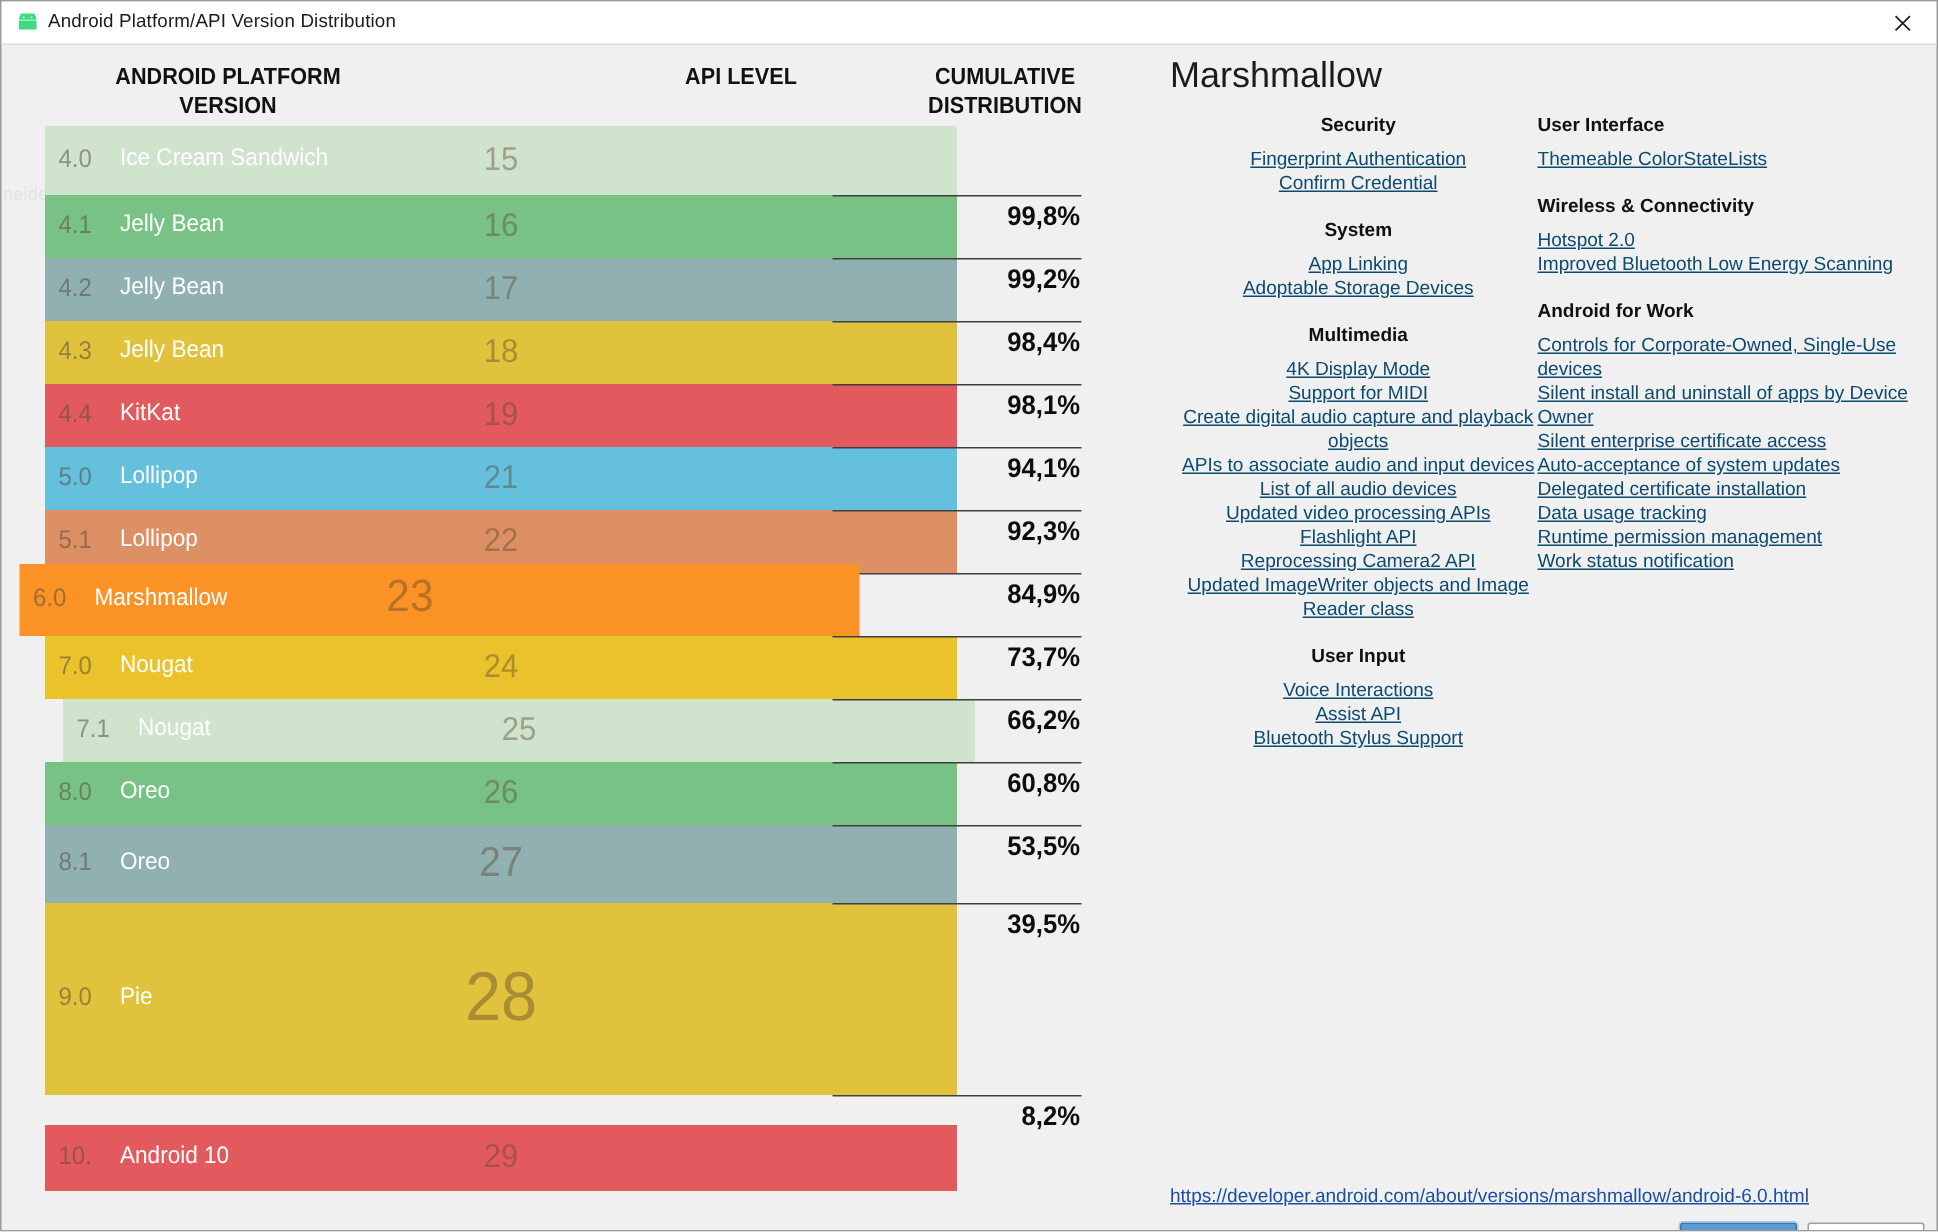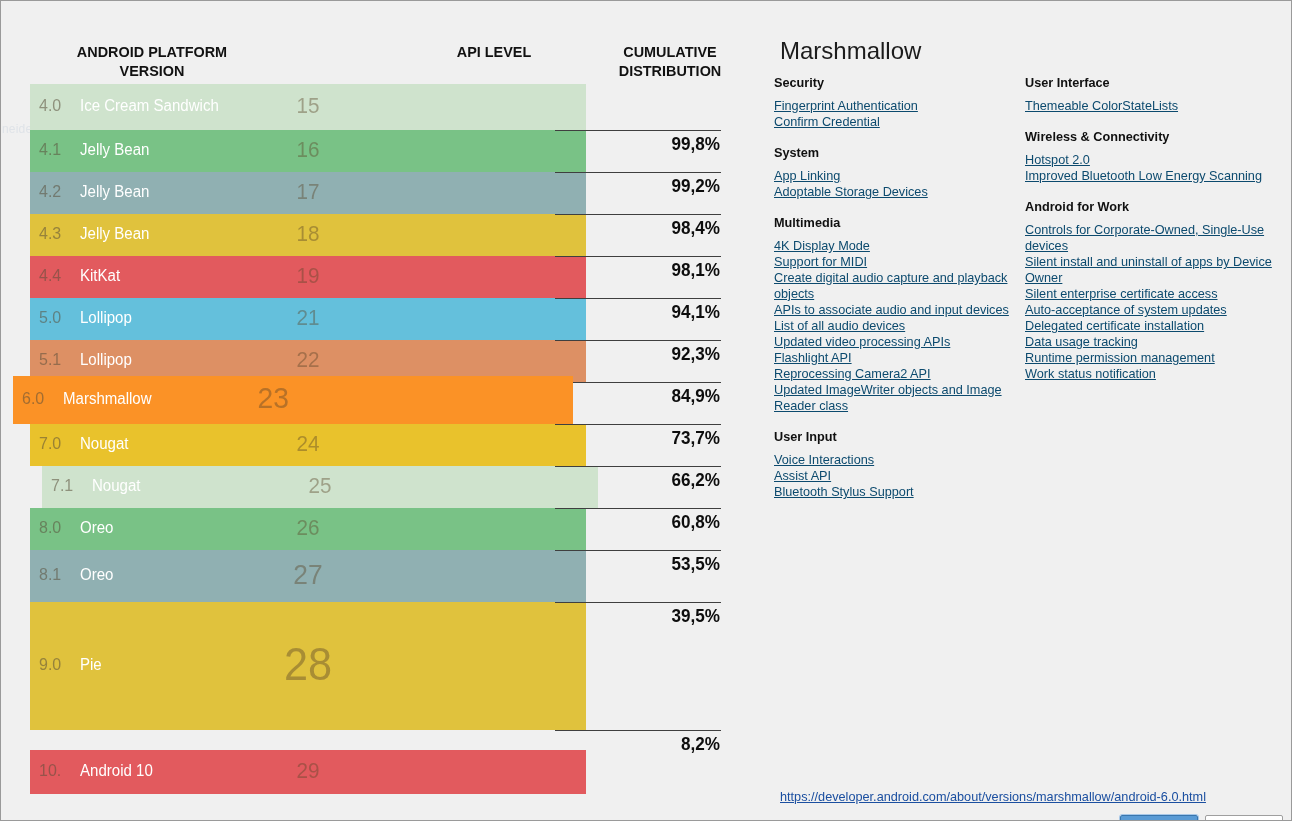--- a/index.html
+++ b/index.html
@@ -73,21 +73,21 @@
 
   
   #table {
     position: absolute;
     left: 0; top: 0;
     width: 730px; height: 790px;
   }
   .row {
     position: absolute;
     left: 28px;
-    width: 556px;
+    width: 608px;
     overflow: hidden;
   }
   .row.selected {
     left: 11px;
     width: 560px;
     z-index: 5;
   }
   .row-inner {
     position: relative;
     width: 100%; height: 100%;
@@ -167,21 +167,21 @@
   }
   #detail-title {
     position: absolute;
     left: 30px; top: 7px;
     font-size: 24px;
     color: #1c1c1c;
     font-family: "Liberation Sans", sans-serif;
     white-space: nowrap;
   }
   .det-col { position: absolute; top: 46px; }
-  #det-col-left  { left: 24px; width: 235px; }
+  #det-col-left  { left: 38px; width: 235px; text-align: center; }
   #det-col-right { left: 275px; width: 250px; }
 
   .grp-head {
     font-size: 12.7px;
     font-weight: bold;
     color: #101010;
     margin: 0 0 8px 0;
     font-family: "Liberation Sans", sans-serif;
   }
   .grp-list {
@@ -229,20 +229,37 @@
     background: #ffffff;
     border: 1px solid #9f9f9f;
     color: #1b1b1b;
   }
 </style>
 </head>
 <body>
 
 <div id="app">
 
+  <div id="titlebar">
+    <span id="titlebar-icon">
+      <svg width="15" height="13" viewBox="0 0 15 13">
+        <path d="M1.6 4.6 h11.8 v5.2 a0.8 0.8 0 0 1 -0.8 0.8 h-10.2 a0.8 0.8 0 0 1 -0.8 -0.8 z" fill="#3ddc84"></path>
+        <path d="M1.6 4.2 a5.9 5.9 0 0 1 11.8 0 z" fill="#3ddc84"></path>
+        <circle cx="4.9" cy="2.5" r="0.55" fill="#ffffff"></circle>
+        <circle cx="10.1" cy="2.5" r="0.55" fill="#ffffff"></circle>
+        <path d="M2.9 0.6 L4.1 2.0 M12.1 0.6 L10.9 2.0" stroke="#3ddc84" stroke-width="0.7" fill="none"></path>
+      </svg>
+    </span>
+    <span id="titlebar-text">Android Platform/API Version Distribution</span>
+    <div id="close-btn">
+      <svg width="11" height="11" viewBox="0 0 11 11">
+        <path d="M0.7 0.7 L10.3 10.3 M10.3 0.7 L0.7 10.3" stroke="#1b1b1b" stroke-width="1.1"></path>
+      </svg>
+    </div>
+  </div>
 
   <div id="content">
 
     <div class="col-head" id="head-platform">ANDROID PLATFORM<br>VERSION</div>
     <div class="col-head" id="head-api">API LEVEL</div>
     <div class="col-head" id="head-cumul">CUMULATIVE<br>DISTRIBUTION</div>
 
     <div id="ghost-artifact">neiden</div>
 
     <div id="table">

